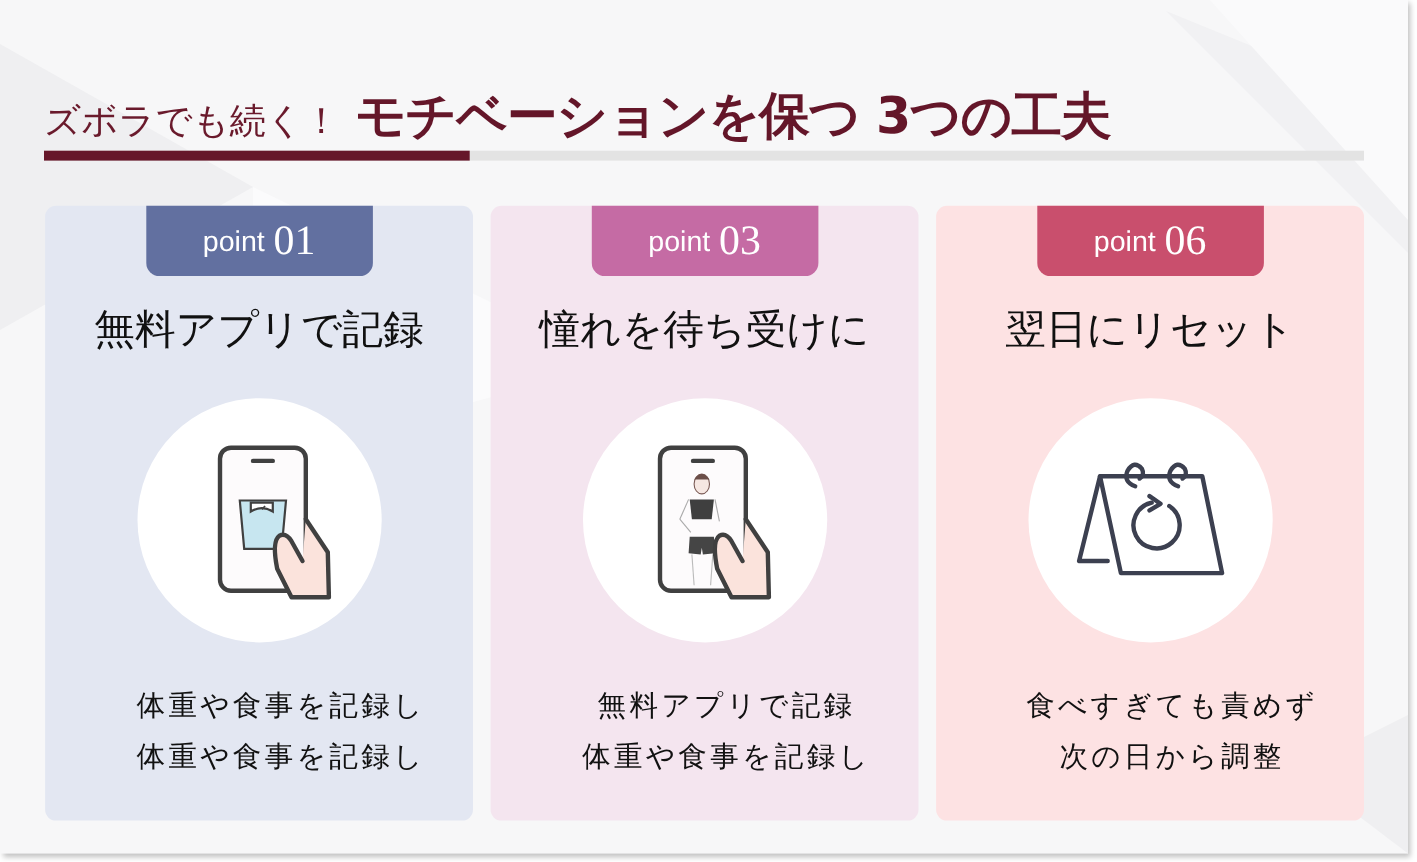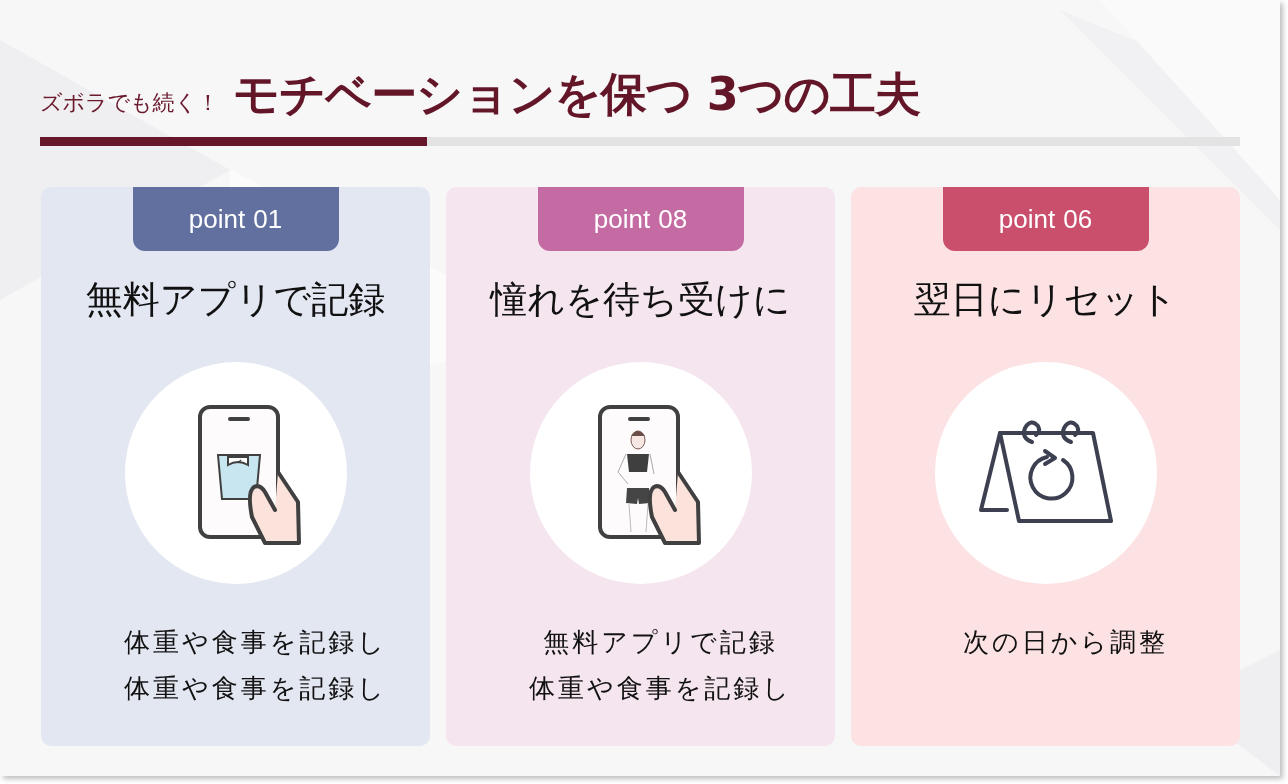--- a/index.html
+++ b/index.html
@@ -2,29 +2,29 @@
 <html><head>
 <meta charset="utf-8">
 <style>
   html, body { margin:0; padding:0; }
   body { width:1288px; height:784px; background:#ffffff; position:relative; overflow:hidden;
          font-family:"DejaVu Sans", sans-serif; }
   .frame { position:absolute; left:0; top:0; width:1280px; height:776px; background:#f7f7f8;
            box-shadow: 3px 3px 5px rgba(0,0,0,0.25); overflow:hidden; }
   .bg-tri { position:absolute; }
   .title-row { position:absolute; left:40px; top:52px; height:70px; display:flex; align-items:baseline; white-space:nowrap; }
-  .title-pre { font-size:22px; color:#6a1a2c; font-weight:normal; letter-spacing:0px;margin-top:36px; }
+  .title-pre { font-size:33px; color:#6a1a2c; font-weight:normal; letter-spacing:0px;margin-top:36px; }
   .title-main { font-size:46px; color:#641629; font-weight:bold; margin-left:14px; letter-spacing:-1px; }
   .rule { position:absolute; left:40px; top:137px; height:9px; width:1200px; background:#e3e3e3; }
   .rule-accent { position:absolute; left:40px; top:137px; height:9px; width:387px; background:#66172a; }
   .card { position:absolute; top:187px; width:389px; height:559px; border-radius:10px; }
   .badge { position:absolute; top:0; left:50%; transform:translateX(-50%); width:206px; height:64px;
            border-radius:0 0 12px 12px; color:#fff; display:flex; align-items:center; justify-content:center; }
   .badge .lbl { font-size:26px; font-family:"Liberation Sans", sans-serif; }
-  .badge .num { font-size:26px; font-family:Liberation Sans, sans-serif; margin-left:8px; }
+  .badge .num { font-size:38px; font-family:Liberation Serif, serif; margin-left:8px; }
   .card-title { position:absolute; top:88px; left:0; width:100%; text-align:center; font-size:37px; font-weight:normal; color:#111; letter-spacing:0px; }
   .circle { position:absolute; top:175px; left:50%; transform:translateX(-50%); width:222px; height:222px; border-radius:50%; background:#ffffff; }
   .circle svg { position:absolute; left:0; top:0; }
   .desc { position:absolute; top:432px; left:0; width:100%; text-align:center; font-size:26px; line-height:46px; color:#111; letter-spacing:3px;padding-left:20px; }
 </style>
 </head>
 <body>
 
 <div class="frame">
 
@@ -61,21 +61,21 @@
     </div>
     <div class="desc">
       <div>体重や食事を記録し</div>
       <div>体重や食事を記録し</div>
     </div>
   </div>
 
   <div class="card" style="left:446px;background:#f4e5ef;">
     <div class="badge" style="background:#c56ba4;">
       <span class="lbl">point</span>
-      <span class="num">08</span>
+      <span class="num">03</span>
     </div>
     <div class="card-title">憧れを待ち受けに</div>
     <div class="circle">
       <svg width="222" height="222" viewBox="0 0 222 222">
         <rect x="70" y="45" width="78" height="130" rx="10" fill="#fdfbfc" stroke="#404040" stroke-width="4"></rect>
         <line x1="100" y1="57" x2="118" y2="57" stroke="#404040" stroke-width="4" stroke-linecap="round"></line>
 
         <ellipse cx="108" cy="78" rx="7" ry="9" fill="#f6e7e2" stroke="#7a5a55" stroke-width="1"></ellipse>
         <path d="M101 74 Q108 64 115 74" fill="#6b4e48"></path>
         <path d="M97 92 L119 92 L117 110 L99 110 Z" fill="#3f3f3f"></path>
@@ -106,16 +106,17 @@
           <path d="M65 71 L46 148 L72 148"></path>
           <path d="M65 71 L158 71 L176 159 L84 159 Z"></path>
           <path d="M97 80 Q86 76 90 66 Q96 56 103 64 Q106 70 101 73"></path>
           <path d="M136 80 Q125 76 129 66 Q135 56 142 64 Q145 70 140 73"></path>
           <path d="M128 98 A21 21 0 1 1 112 95"></path>
           <path d="M110 89 L120 96 L110 102"></path>
         </g>
       </svg>
     </div>
     <div class="desc">
+      <div>食べすぎても責めず</div>
       <div>次の日から調整</div>
     </div>
   </div>
 </div>
 
 </body></html>

